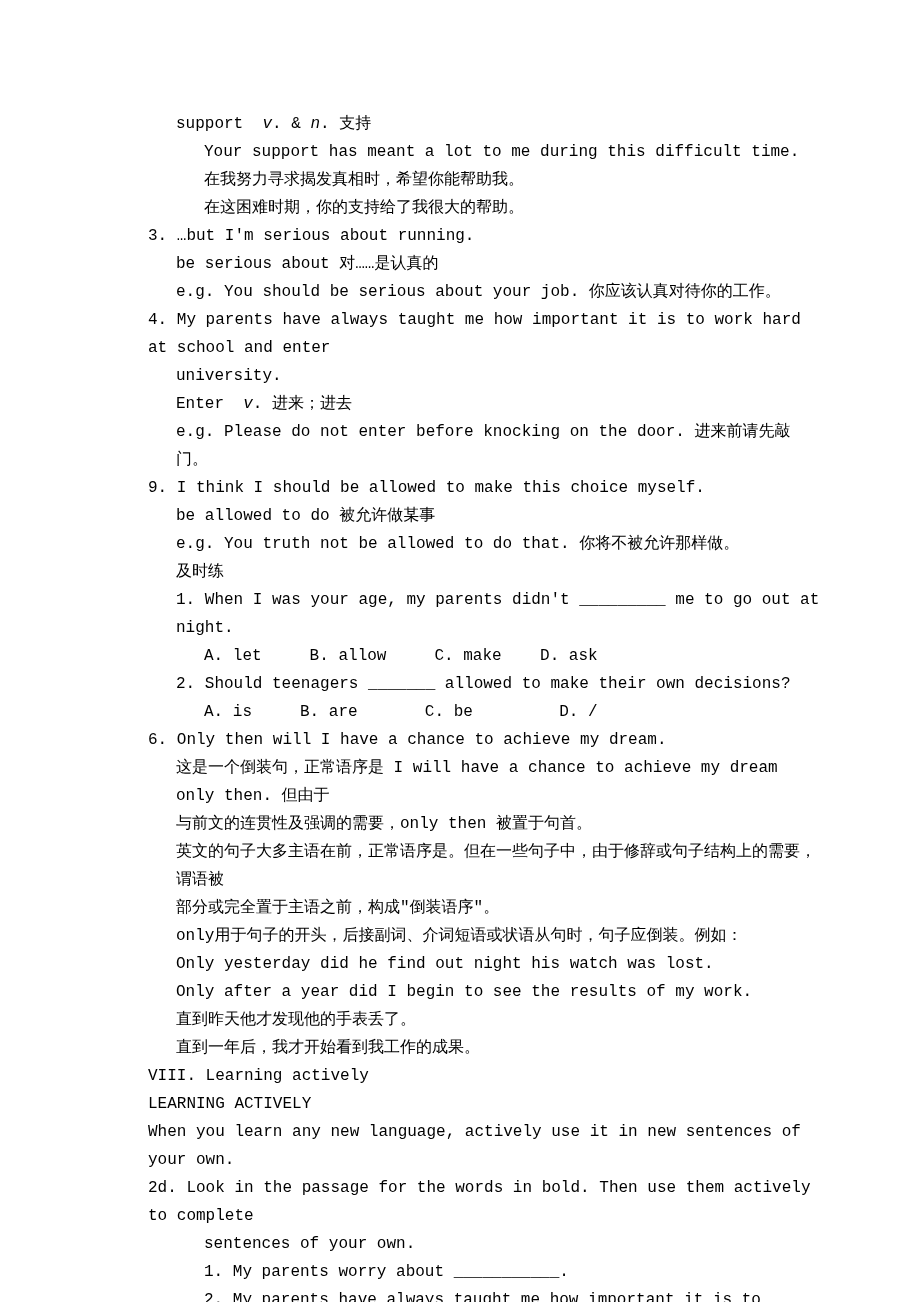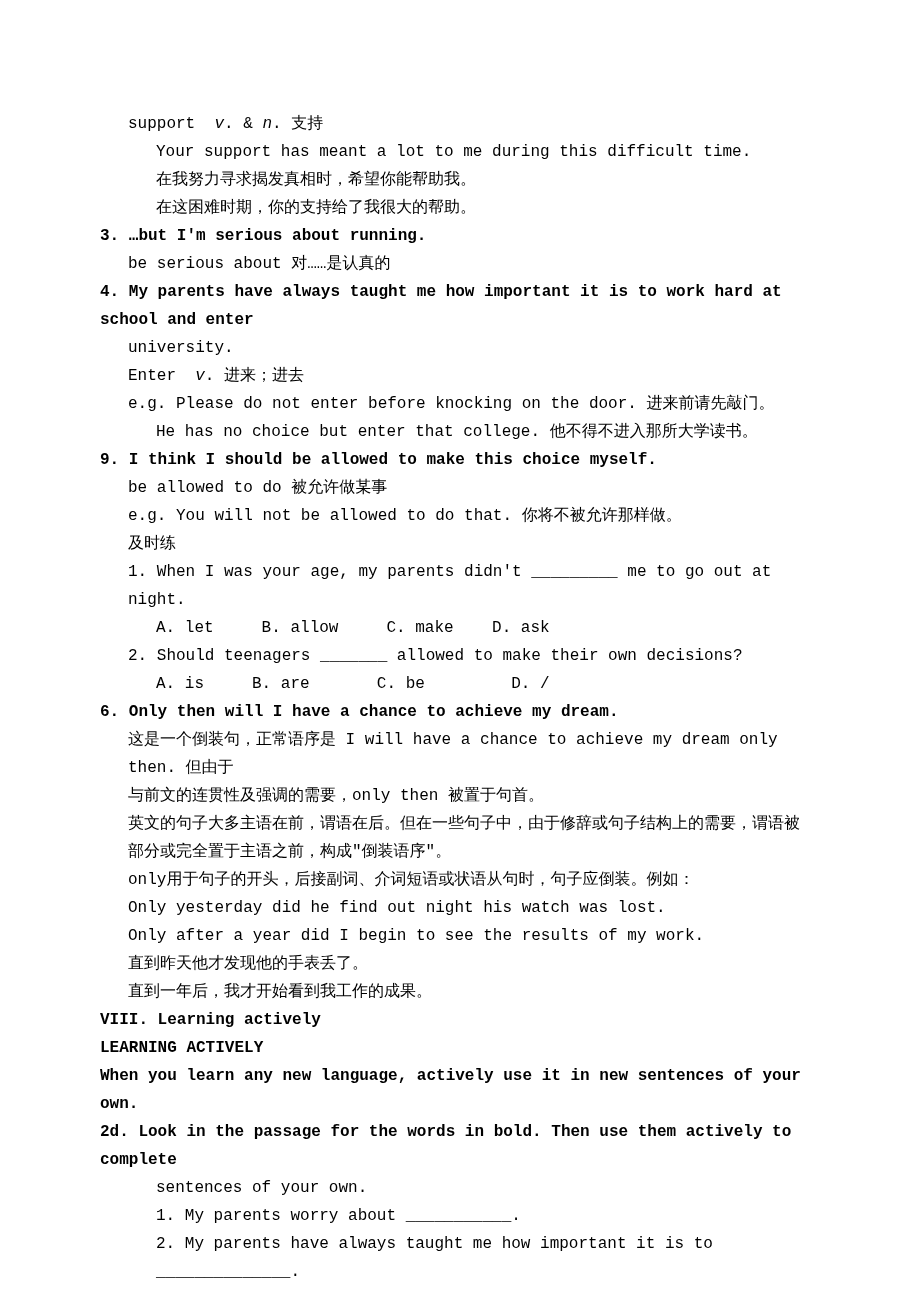--- a/index.html
+++ b/index.html
@@ -13,53 +13,54 @@
   }
   .page {
     width: 920px;
     min-height: 1302px;
     box-sizing: border-box;
     padding: 110px 100px 60px 100px;
   }
   .line {
     white-space: pre-wrap;
     word-break: break-word;
+    margin-left: 48px;
   }
-  .indent-0 { padding-left: 0; font-weight: bold; }
+  .indent-0 { padding-left: 0; }
   .indent-1 { padding-left: 28px; }
   .indent-2 { padding-left: 56px; }
   .italic { font-style: italic; }
 </style>
 </head>
 <body>
 
 <div class="page" id="doc-root">
     <div class="line indent-1"><span>support  </span><span class="italic">v</span><span>. &amp; </span><span class="italic">n</span><span>. 支持</span></div>
     <div class="line indent-2">Your support has meant a lot to me during this difficult time.</div>
     <div class="line indent-2">在我努力寻求揭发真相时，希望你能帮助我。</div>
     <div class="line indent-2">在这困难时期，你的支持给了我很大的帮助。</div>
     <div class="line indent-0">3. …but I'm serious about running.</div>
     <div class="line indent-1">be serious about 对……是认真的</div>
+    <div class="line indent-1">e.g. You should be serious about your job. 你应该认真对待你的工作。</div>
     <div class="line indent-0">4. My parents have always taught me how important it is to work hard at school and enter</div>
     <div class="line indent-1">university.</div>
     <div class="line indent-1"><span>Enter  </span><span class="italic">v</span><span>. 进来；进去</span></div>
     <div class="line indent-1">e.g. Please do not enter before knocking on the door. 进来前请先敲门。</div>
-    <div class="line indent-2">He has no choice but enter that college. 他不得不进入那所大学读书。</div>
     <div class="line indent-0">9. I think I should be allowed to make this choice myself.</div>
     <div class="line indent-1">be allowed to do 被允许做某事</div>
-    <div class="line indent-1">e.g. You will not be allowed to do that. 你将不被允许那样做。</div>
+    <div class="line indent-1">e.g. You truth not be allowed to do that. 你将不被允许那样做。</div>
     <div class="line indent-1">及时练</div>
     <div class="line indent-1">1. When I was your age, my parents didn't _________ me to go out at night.</div>
     <div class="line indent-2">A. let     B. allow     C. make    D. ask</div>
     <div class="line indent-1">2. Should teenagers _______ allowed to make their own decisions?</div>
     <div class="line indent-2">A. is     B. are       C. be         D. /</div>
     <div class="line indent-0">6. Only then will I have a chance to achieve my dream.</div>
     <div class="line indent-1">这是一个倒装句，正常语序是 I will have a chance to achieve my dream only then. 但由于</div>
     <div class="line indent-1">与前文的连贯性及强调的需要，only then 被置于句首。</div>
-    <div class="line indent-1">英文的句子大多主语在前，谓语在后。但在一些句子中，由于修辞或句子结构上的需要，谓语被</div>
+    <div class="line indent-1">英文的句子大多主语在前，正常语序是。但在一些句子中，由于修辞或句子结构上的需要，谓语被</div>
     <div class="line indent-1">部分或完全置于主语之前，构成"倒装语序"。</div>
     <div class="line indent-1">only用于句子的开头，后接副词、介词短语或状语从句时，句子应倒装。例如：</div>
     <div class="line indent-1">Only yesterday did he find out night his watch was lost.</div>
     <div class="line indent-1">Only after a year did I begin to see the results of my work.</div>
     <div class="line indent-1">直到昨天他才发现他的手表丢了。</div>
     <div class="line indent-1">直到一年后，我才开始看到我工作的成果。</div>
     <div class="line indent-0">VIII. Learning actively</div>
     <div class="line indent-0">LEARNING ACTIVELY</div>
     <div class="line indent-0">When you learn any new language, actively use it in new sentences of your own.</div>
     <div class="line indent-0">2d. Look in the passage for the words in bold. Then use them actively to complete</div>

